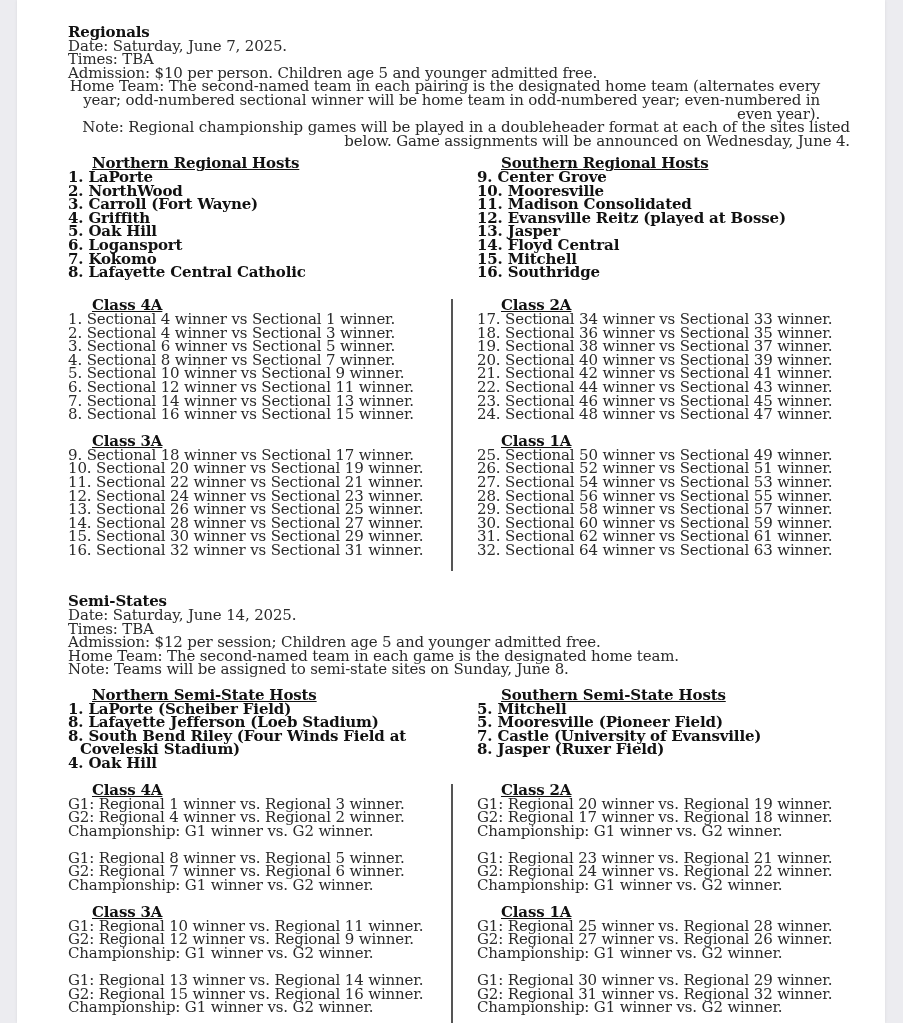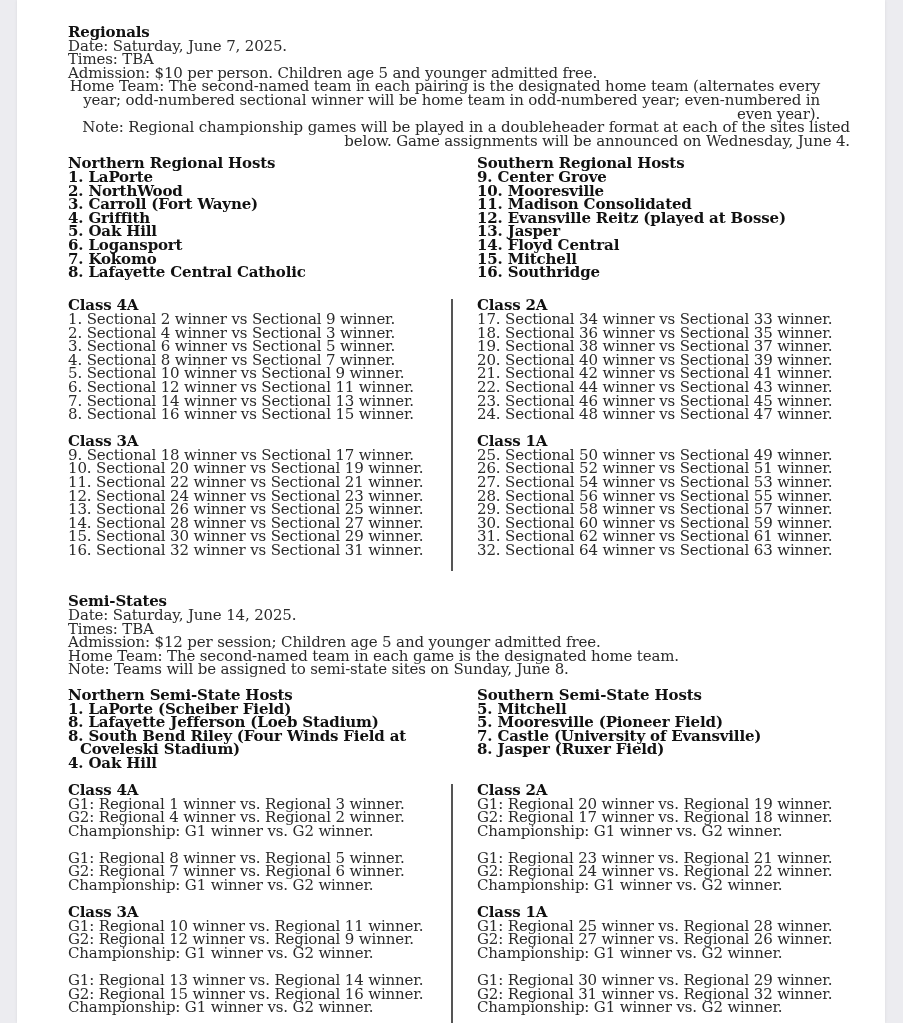--- a/index.html
+++ b/index.html
@@ -20,21 +20,21 @@
     font-size: 15px; line-height: 13.6px;
     letter-spacing: -0.15px;
   }
   .section-title { font-weight: bold; color: #111; }
   .info-line { white-space: nowrap; }
   .hang { padding-left: 12px; text-indent: -12px; white-space: normal; text-align: right; }
   .cols { position: relative; }
   .col { position: absolute; top: 0; width: 400px; }
   .col.left { left: 0; }
   .col.right { left: 409px; }
-  .hdr { font-weight: bold; color: #111; text-underline-offset: 1px; }
+  .hdr { font-weight: bold; text-decoration: underline; color: #111; text-underline-offset: 1px; margin-left: 24px; }
   .bold-item { font-weight: bold; color: #111; }
   .item { white-space: nowrap; }
   .divider { position: absolute; left: 383px; width: 1.5px; background: #555; }
   .gap { height: 13.6px; }
   .hang-bold { padding-left: 12px; text-indent: -12px; font-weight: bold; color:#111; }
 </style>
 </head>
 <body>
 
 <div class="page">
@@ -71,21 +71,21 @@
         <div class="bold-item item">14. Floyd Central</div>
         <div class="bold-item item">15. Mitchell</div>
         <div class="bold-item item">16. Southridge</div>
       </div>
     </div>
 
     <div class="cols" style="height:278px; margin-top:6px;">
       <div class="divider" style="top:0; height:272px;"></div>
       <div class="col left">
         <div class="hdr">Class 4A</div>
-        <div class="item">1. Sectional 2 winner vs Sectional 9 winner.</div>
+        <div class="item">1. Sectional 4 winner vs Sectional 1 winner.</div>
         <div class="item">2. Sectional 4 winner vs Sectional 3 winner.</div>
         <div class="item">3. Sectional 6 winner vs Sectional 5 winner.</div>
         <div class="item">4. Sectional 8 winner vs Sectional 7 winner.</div>
         <div class="item">5. Sectional 10 winner vs Sectional 9 winner.</div>
         <div class="item">6. Sectional 12 winner vs Sectional 11 winner.</div>
         <div class="item">7. Sectional 14 winner vs Sectional 13 winner.</div>
         <div class="item">8. Sectional 16 winner vs Sectional 15 winner.</div>
         <div class="gap"></div>
         <div class="hdr">Class 3A</div>
         <div class="item">9. Sectional 18 winner vs Sectional 17 winner.</div>

